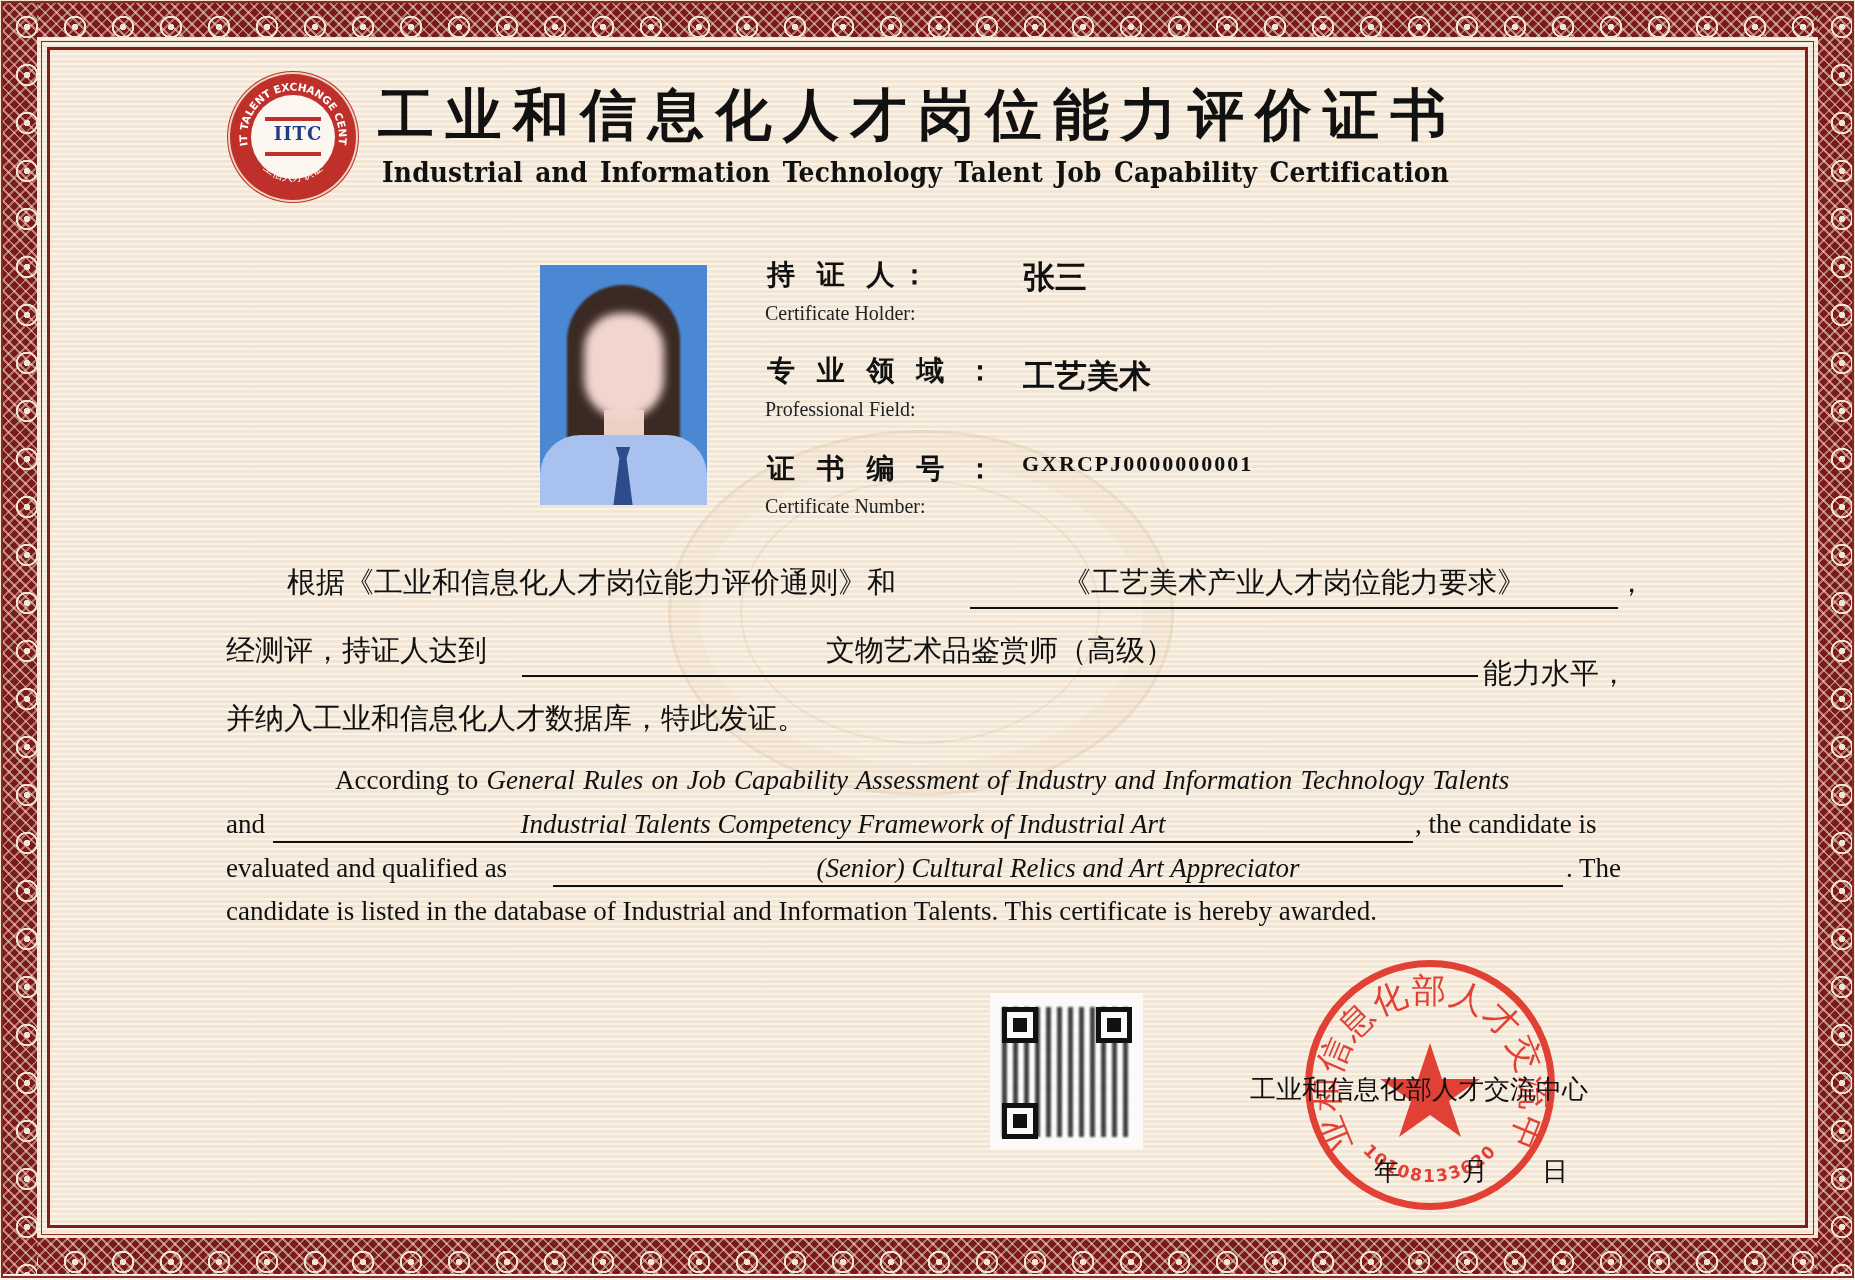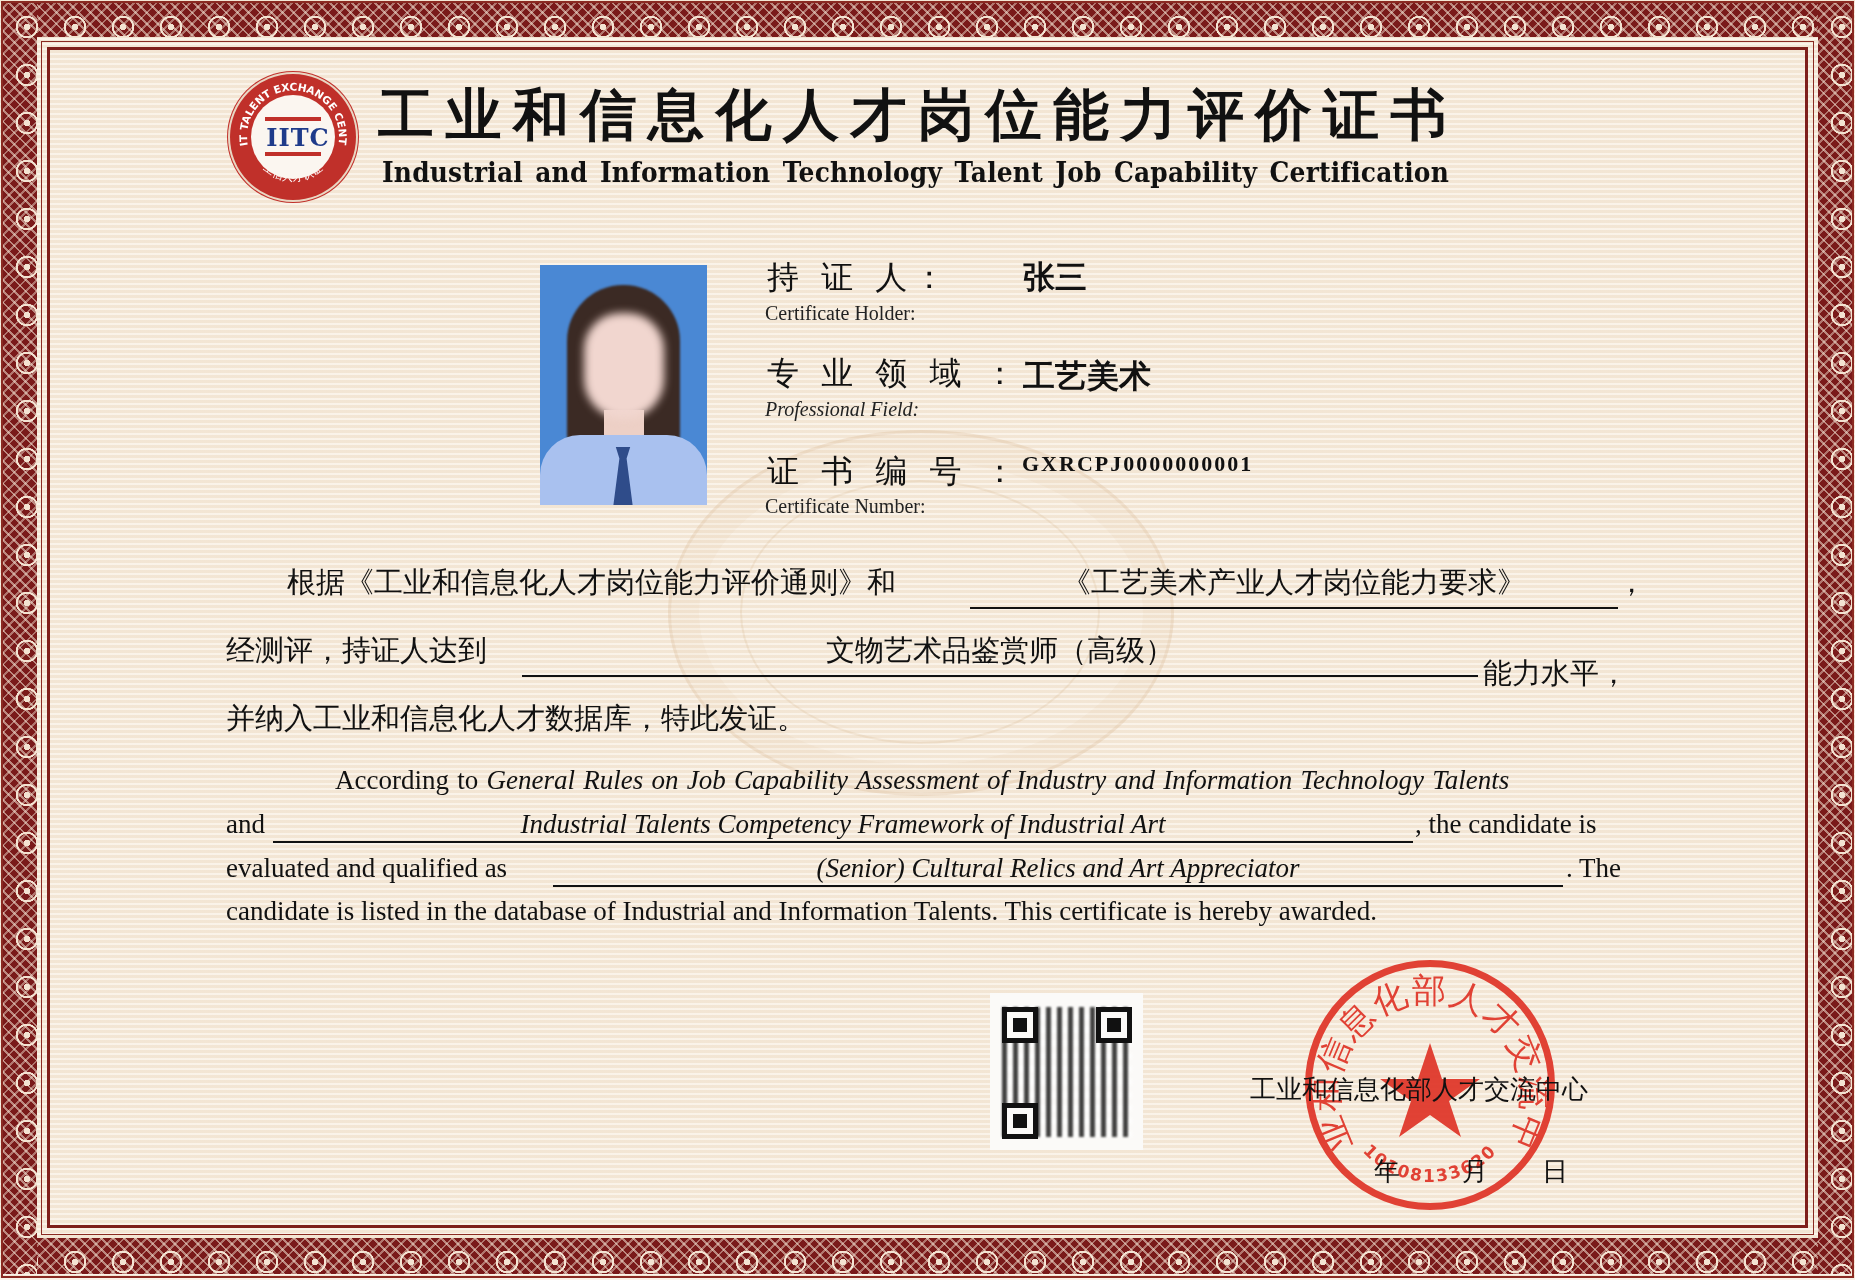--- a/index.html
+++ b/index.html
@@ -29,37 +29,37 @@
     border:3px solid rgba(215,180,140,0.28); box-shadow: inset 0 0 0 28px rgba(215,180,140,0.08); }
   .watermark-inner { position:absolute; left:740px; top:480px; width:356px; height:260px; border-radius:50%;
     border:2px solid rgba(215,180,140,0.22); }
 
   
   .logo { position:absolute; left:230px; top:74px; width:126px; height:126px; border-radius:50%; background:#c0302a;
     box-shadow: 0 0 0 2px #e9d7c4, 0 0 0 3px #c0302a; }
   .logo-inner { position:absolute; left:21px; top:21px; width:84px; height:84px; border-radius:50%; background:#fbf6f0; }
   .logo-bar { position:absolute; left:14px; width:56px; height:4px; background:#c0302a; }
   .logo-text { position:absolute; left:0; right:0; top:28px; text-align:center; font-family:"DejaVu Serif", serif; font-weight:bold;
-    font-size:24px; color:#1f3b8a; letter-spacing:1px;padding-left:10px; }
+    font-size:18px; color:#1f3b8a; letter-spacing:1px;padding-left:10px; }
   .logo-ring-text { position:absolute; left:0; top:0; width:126px; height:126px; }
 
   .title-cn { position:absolute; left:378px; top:78px; font-family:"DejaVu Serif", serif; font-weight:bold; font-size:56px;
     letter-spacing:11.5px; color:#111; white-space:nowrap; }
   .title-en { position:absolute; left:382px; top:156px; font-family:"DejaVu Serif", serif; font-weight:bold; font-size:28px;
     color:#111; white-space:nowrap; letter-spacing:0.2px; transform:scaleX(0.89); transform-origin:left; word-spacing:4px; }
 
   
   .photo { position:absolute; left:540px; top:265px; width:167px; height:240px; background:#4a88d4; overflow:hidden; }
   .hair { position:absolute; left:27px; top:20px; width:113px; height:170px; background:#3b2a24; border-radius:56px 56px 20px 20px; filter:blur(1px); }
   .face { position:absolute; left:44px; top:48px; width:80px; height:106px; background:#f1d6cf; border-radius:42px 42px 46px 46px; filter:blur(4px); }
   .neck { position:absolute; left:64px; top:145px; width:40px; height:40px; background:#edd0c6; }
   .shirt { position:absolute; left:0; top:170px; width:167px; height:70px; background:#a9c1ef; border-radius:40px 40px 0 0; }
   .tie { position:absolute; left:71px; top:182px; width:24px; height:58px; background:#2f4c8a; clip-path:polygon(20% 0,80% 0,65% 20%,90% 100%,10% 100%,35% 20%); }
 
-  .field-label { position:absolute; font-family:"DejaVu Serif", serif; font-weight:normal; font-size:32px; color:#111; white-space:nowrap; }
+  .field-label { position:absolute; font-family:"DejaVu Serif", serif; font-weight:bold; font-size:28px; color:#111; white-space:nowrap; }
   .field-sub { position:absolute; font-family:"Liberation Serif", serif; font-size:20px; color:#222; white-space:nowrap; }
   .field-value { position:absolute; font-family:"DejaVu Serif", serif; font-weight:bold; font-size:32px; color:#111; white-space:nowrap; }
   .field-value.mono { font-family:"Liberation Serif", serif; letter-spacing:2px; font-size:22px; }
 
   .cn-line { position:absolute; font-family:"DejaVu Serif", serif; font-size:29px; color:#111; white-space:nowrap; }
   .fill { position:absolute; border-bottom:2px solid #111; text-align:center; white-space:nowrap; }
   .en-line { position:absolute; font-family:"Liberation Serif", serif; font-size:27px; color:#111; white-space:nowrap; }
   .en-line i, .fill i { font-style:italic; }
 
   .qr { position:absolute; left:990px; top:993px; width:153px; height:157px; background:#fbfaf8; }
@@ -122,21 +122,21 @@
     <div class="shirt"></div>
     <div class="tie"></div>
   </div>
 
   <div class="field-label" style="left:767px; top:256px; letter-spacing:6px;">持  证  人：</div>
   <div class="field-value" style="left:1023px; top:256px;">张三</div>
   <div class="field-sub" style="left:765px; top:302px;">Certificate Holder:</div>
 
   <div class="field-label" style="left:767px; top:352px; letter-spacing:6px;">专 业 领 域 ：</div>
   <div class="field-value" style="left:1023px; top:355px;">工艺美术</div>
-  <div class="field-sub" style="left:765px; top:398px;font-style:italic;">Professional Field:</div>
+  <div class="field-sub" style="left:765px; top:398px;">Professional Field:</div>
 
   <div class="field-label" style="left:767px; top:450px; letter-spacing:6px;text-align:right;">证 书 编 号 ：</div>
   <div class="field-value mono" style="left:1022px; top:451px;">GXRCPJ0000000001</div>
   <div class="field-sub" style="left:765px; top:495px;">Certificate Number:</div>
 
   <div class="cn-line" style="left:287px; top:563px;">根据《工业和信息化人才岗位能力评价通则》和</div>
   <div class="cn-line fill" style="left:970px; top:563px; width:648px; height:44px;">《工艺美术产业人才岗位能力要求》</div>
   <div class="cn-line" style="left:1617px; top:563px;">，</div>
 
   <div class="cn-line" style="left:226px; top:631px;">经测评，持证人达到</div>

